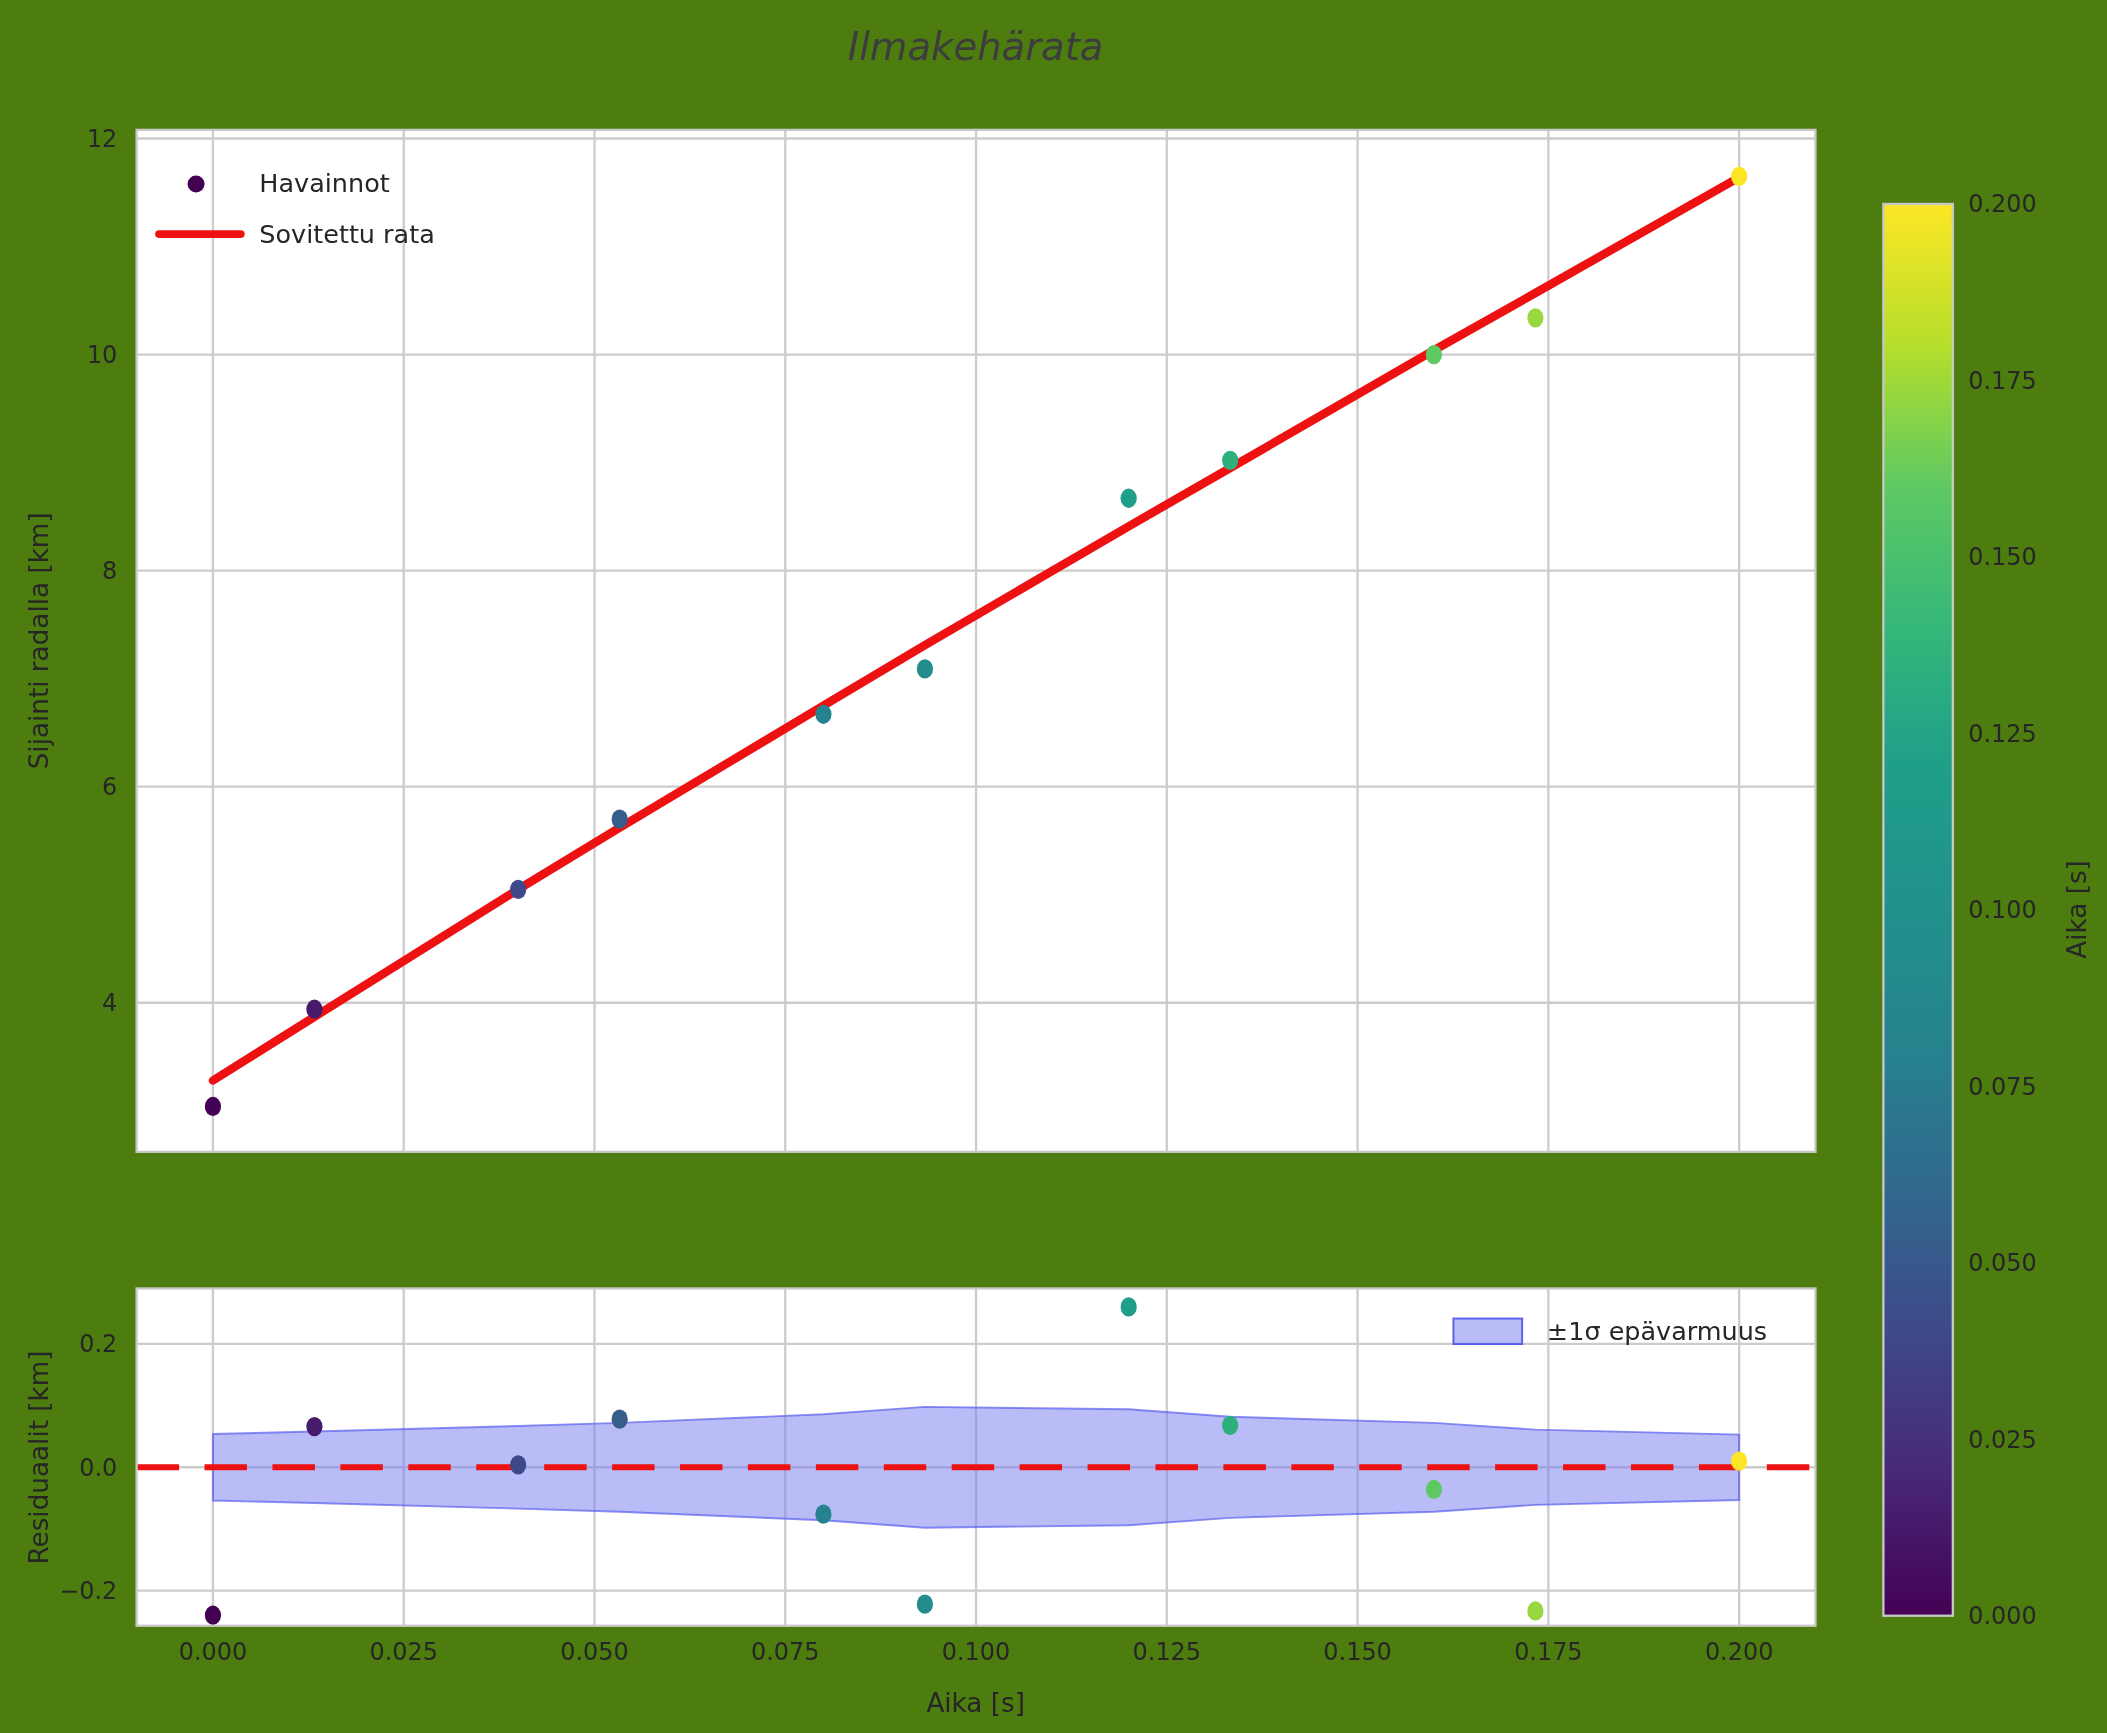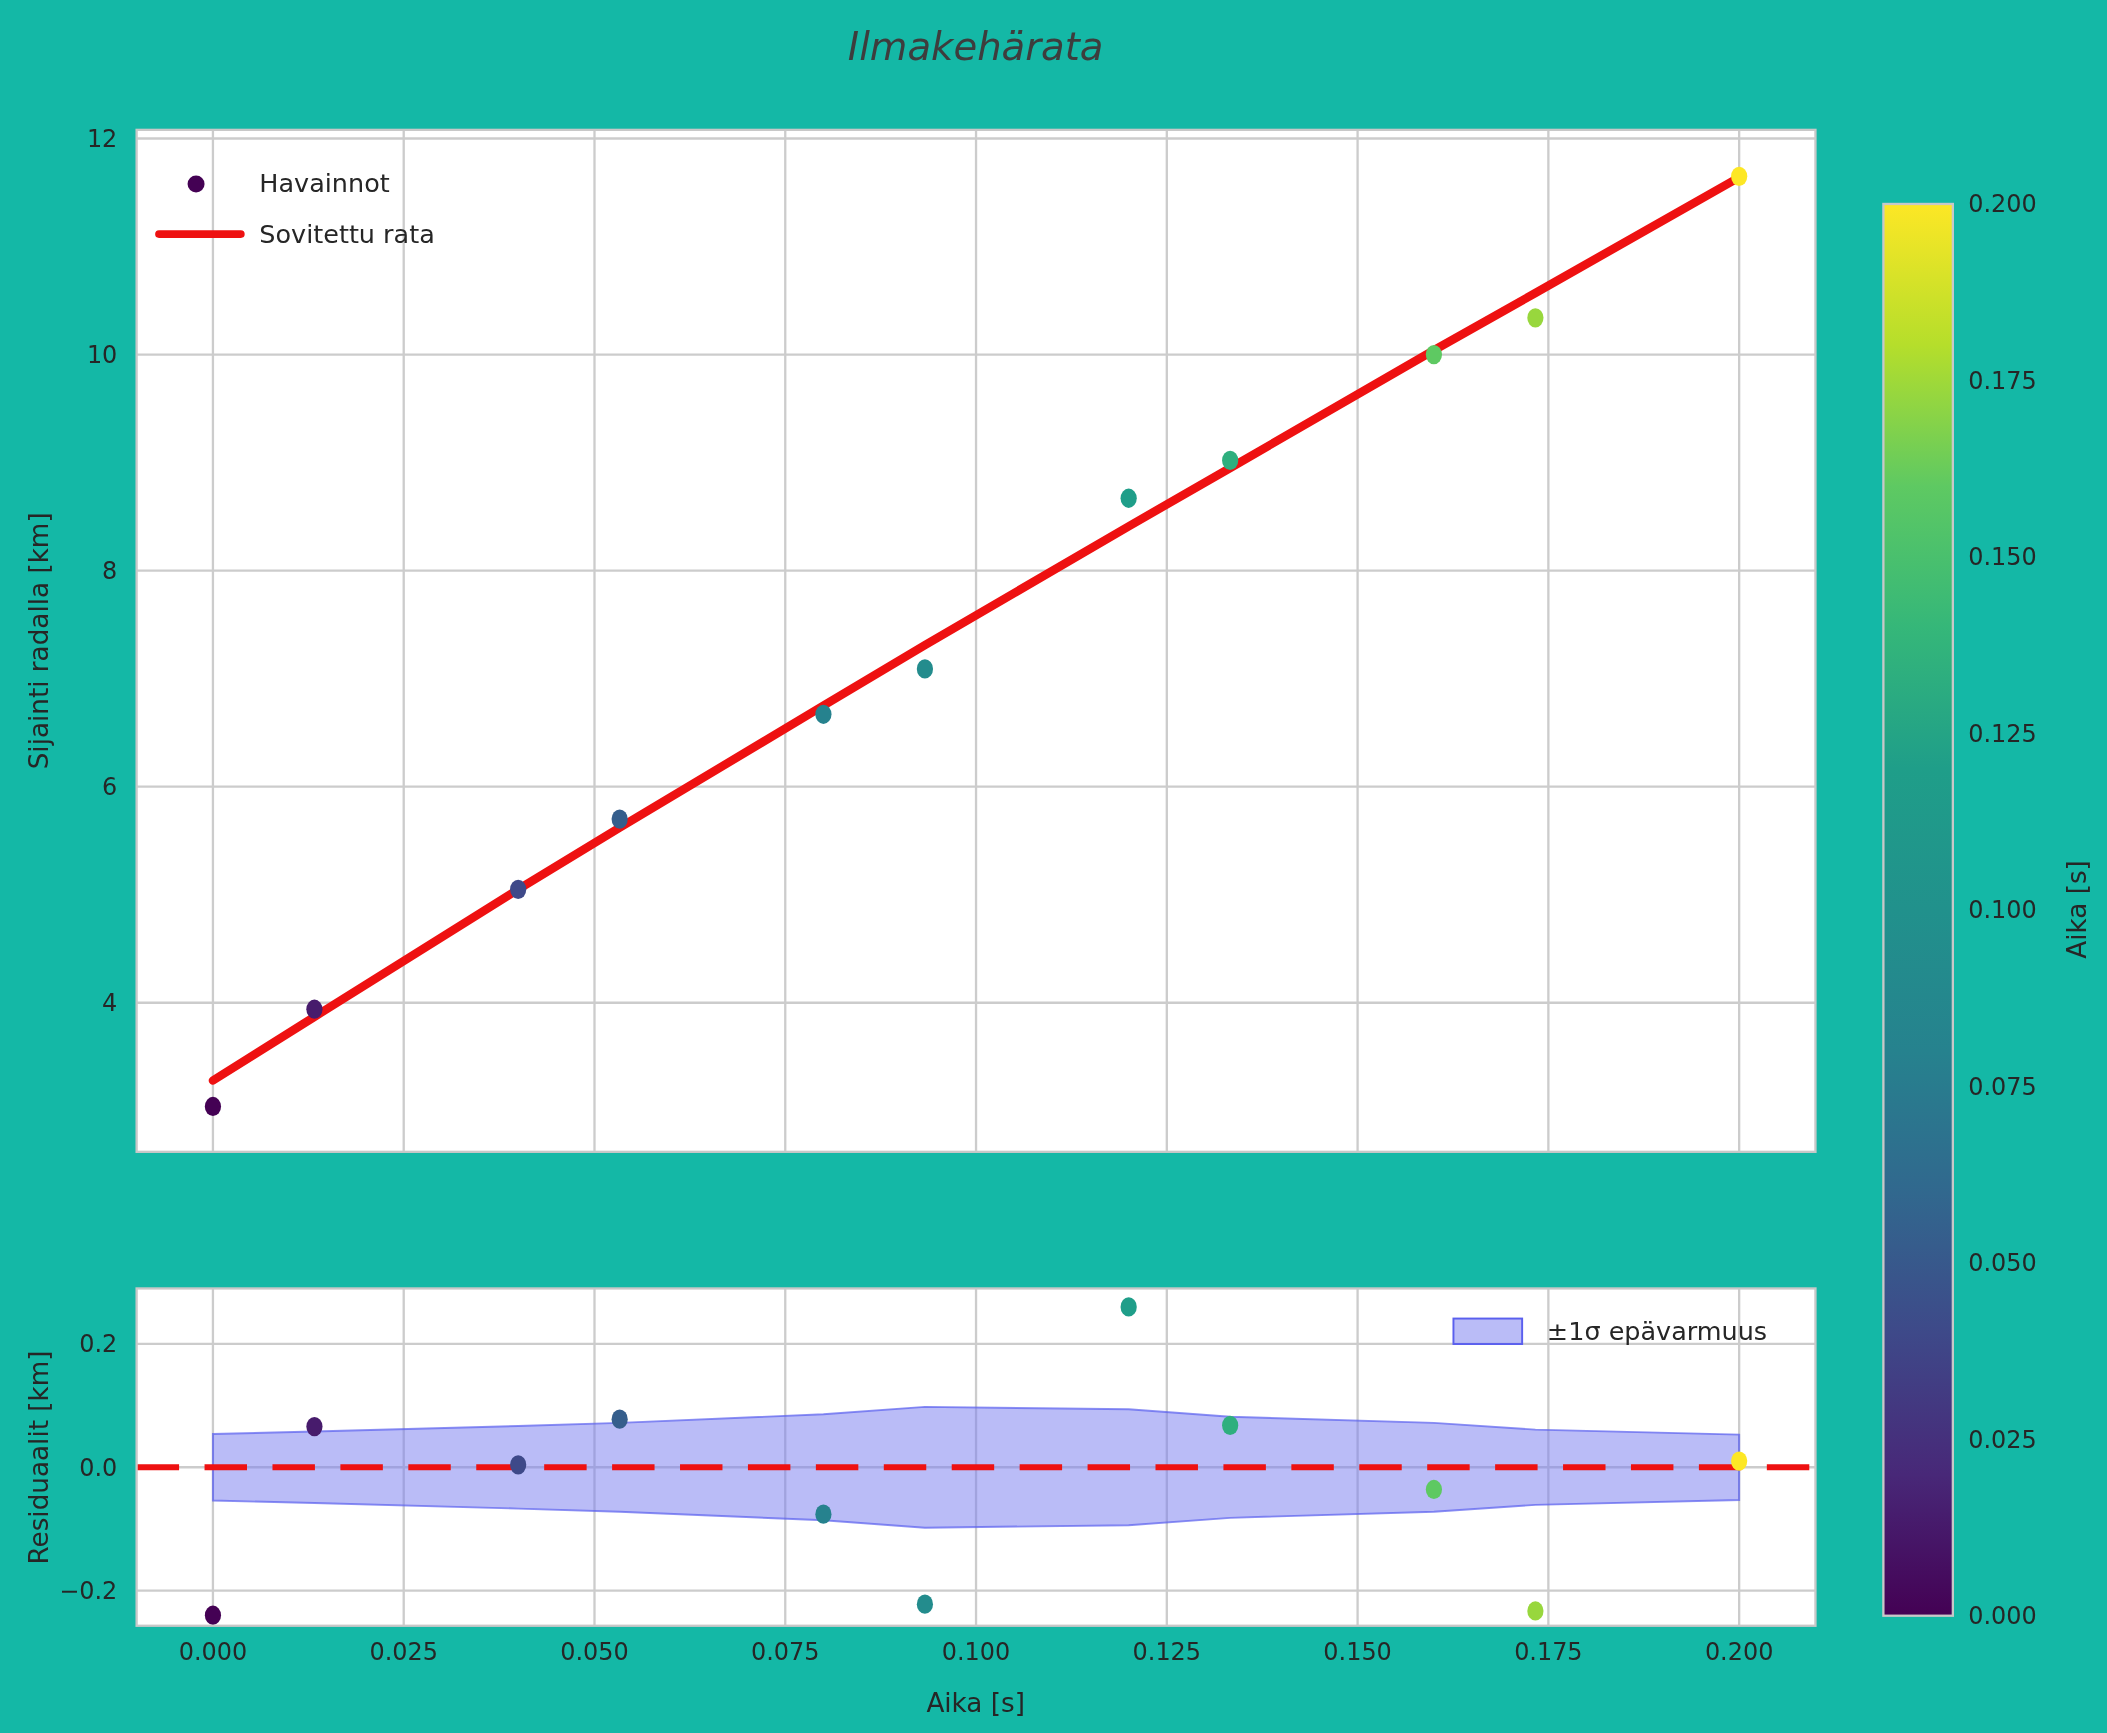--- a/index.html
+++ b/index.html
@@ -1,16 +1,16 @@
 <!DOCTYPE html>
 <html style="font-size:12.4px"><head>
 <meta charset="utf-8">
 <style>
   html,body{margin:0;padding:0;background:#ffffff;}
-  #figure{position:relative;width:2108px;height:1734px;background:#14b8a6;}
+  #figure{position:relative;width:2108px;height:1734px;background:#4d7c0f;}
   svg{display:block;}
   text{font-family:"DejaVu Sans","Liberation Sans",sans-serif;fill:#262626;}
   .title{font-size:50px;font-style:italic;fill:#3d3d3d;}
   .ticklabel{font-size:31px;}
   .axislabel{font-size:34px;}
   .legendlabel{font-size:33px;}
 </style>
 </head>
 <body>
 

